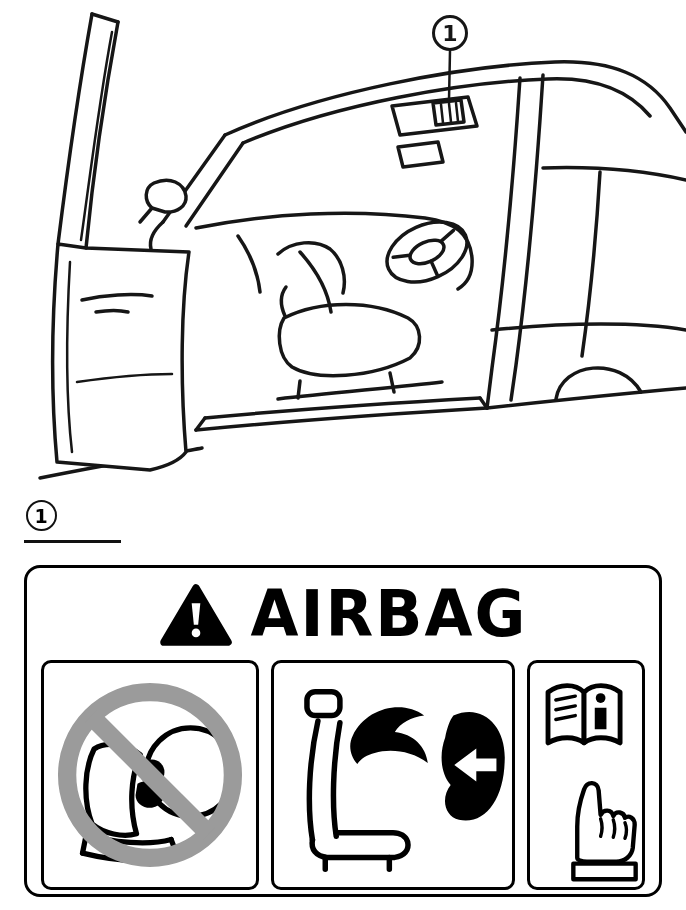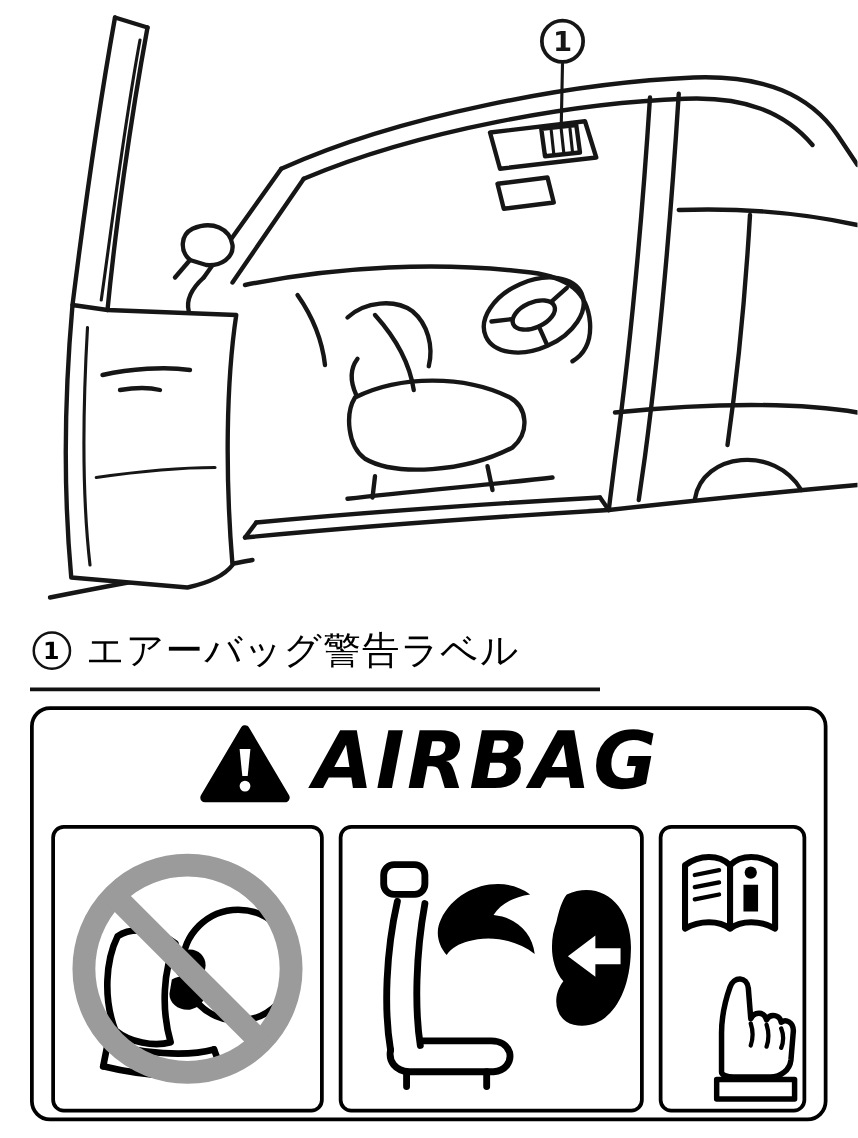--- a/index.html
+++ b/index.html
@@ -46,26 +46,25 @@
     width: 638px; height: 332px;
     border: 3.5px solid #000;
     border-radius: 16px;
     background: #fff;
     padding: 10px 14px 14px 14px;
     display: flex;
     flex-direction: column;
   }
   .label-header {
     display: flex;
-    align-items: flex-start;
+    align-items: center;
     justify-content: center;
     gap: 18px;
     height: 74px;
     flex: 0 0 auto;
-    font-style: italic;
   }
   .label-title {
     font-size: 62px;
     font-weight: 800;
     letter-spacing: 2px;
     line-height: 1;
     transform: scaleY(1.02);
   }
   .label-panels {
     flex: 1;
@@ -180,21 +179,20 @@
 
     <g>
       <circle cx="450" cy="33" r="16.5" fill="#ffffff" stroke="#161616" stroke-width="3"></circle>
       <text x="450" y="41" text-anchor="middle" font-size="22" font-weight="bold" fill="#161616">1</text>
     </g>
   </svg>
 
   
   <div class="caption">
     <span class="caption-marker">1</span>
-    <span>エアーバッグ警告ラベル</span>
   </div>
 
   
   <div class="airbag-label">
 
     <div class="label-header">
       <svg width="74" height="66" viewBox="0 0 120 104">
         <path d="M 60,8 L 112,96 L 8,96 Z" fill="#000" stroke="#000" stroke-width="12" stroke-linejoin="round"></path>
         <path d="M 53,33 L 67,33 L 63.5,68 L 56.5,68 Z" fill="#fff"></path>
         <circle cx="60" cy="81" r="7" fill="#fff"></circle>

